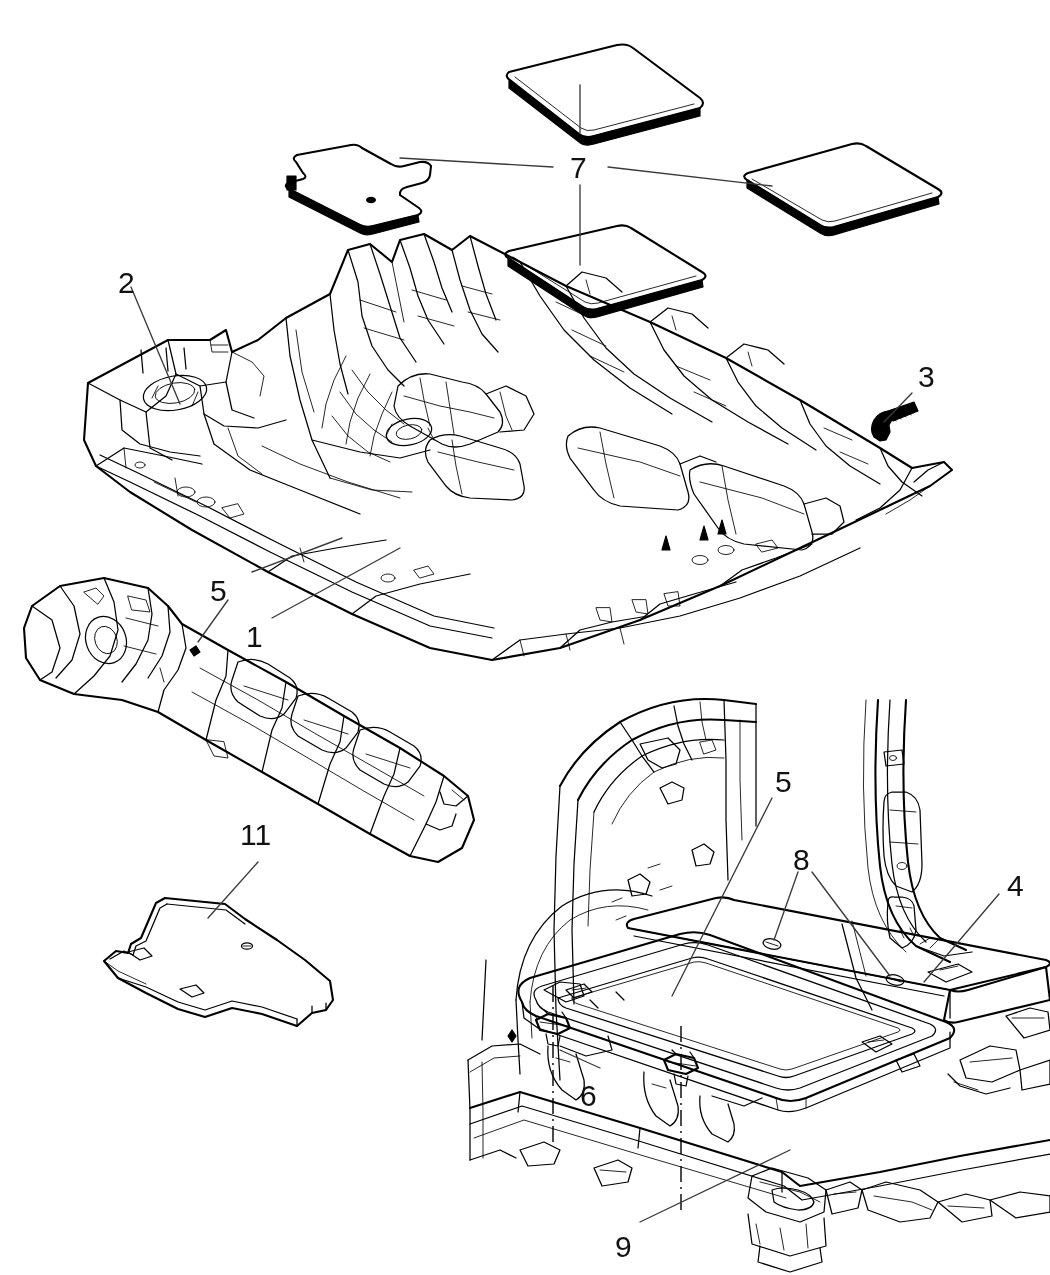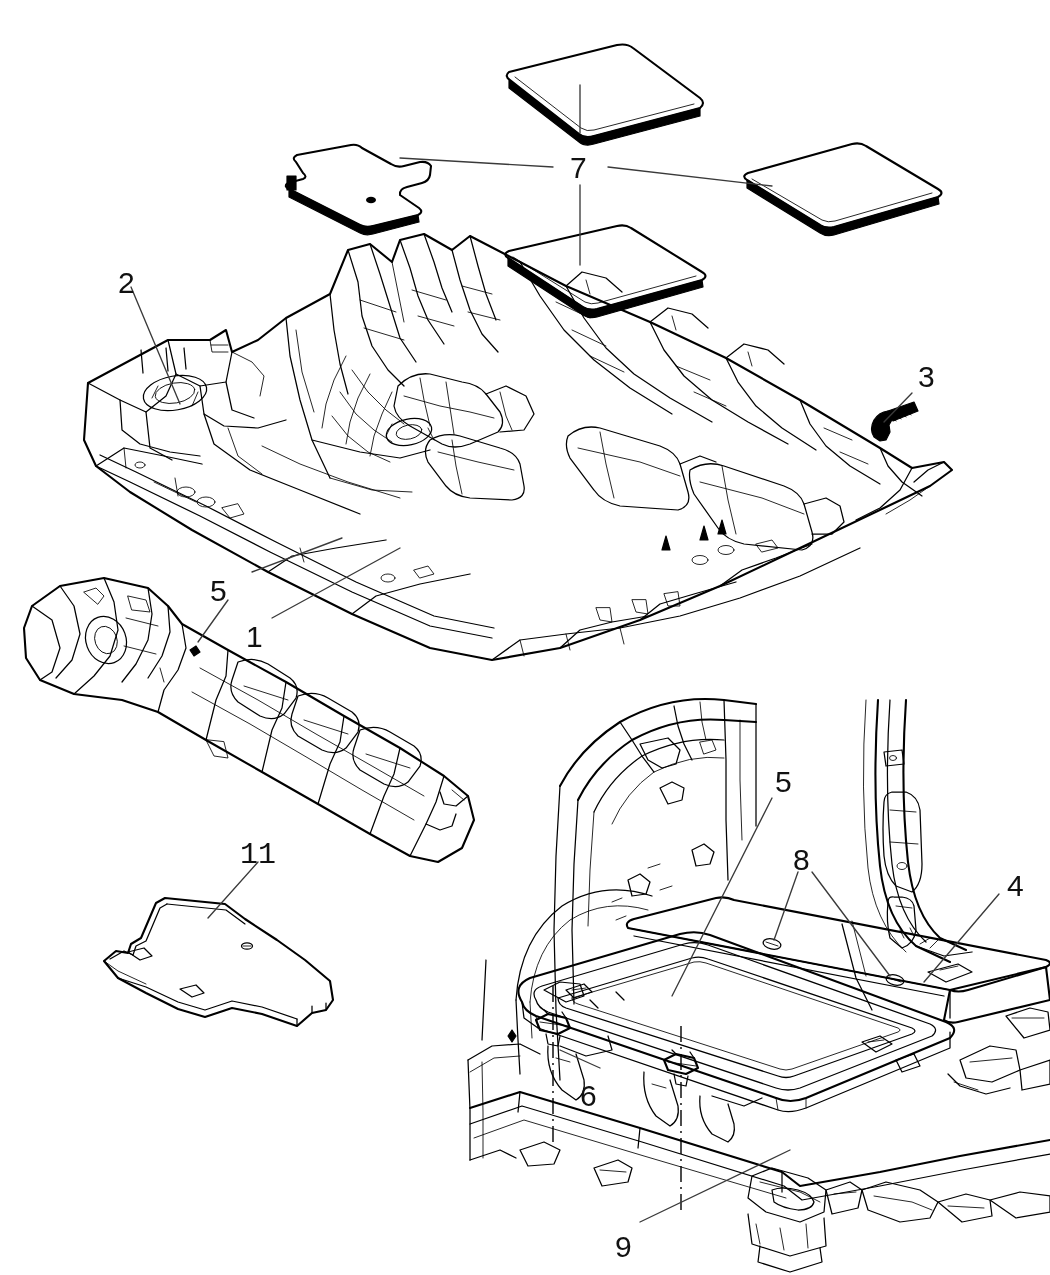--- a/index.html
+++ b/index.html
@@ -482,21 +482,21 @@
   <div class="callout" style="left:118px; top:268px;">2</div>
 
   <div class="callout" style="left:918px; top:362px;">3</div>
 
   <div class="callout" style="left:570px; top:153px;">7</div>
 
   <div class="callout" style="left:210px; top:576px;">5</div>
 
   <div class="callout" style="left:246px; top:622px;">1</div>
 
-  <div class="callout" style="left:240px; top:840px;font-family:Liberation Mono, monospace;">11</div>
+  <div class="callout" style="left:240px; top:820px;">11</div>
 
   <div class="callout" style="left:775px; top:767px;">5</div>
 
   <div class="callout" style="left:793px; top:845px;">8</div>
 
   <div class="callout" style="left:1007px; top:871px;">4</div>
 
   <div class="callout" style="left:580px; top:1081px;">6</div>
 
   <div class="callout" style="left:615px; top:1232px;">9</div>

